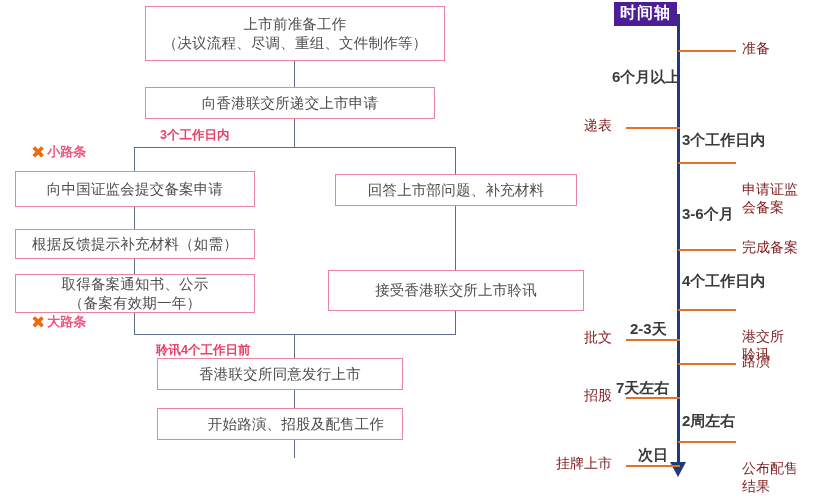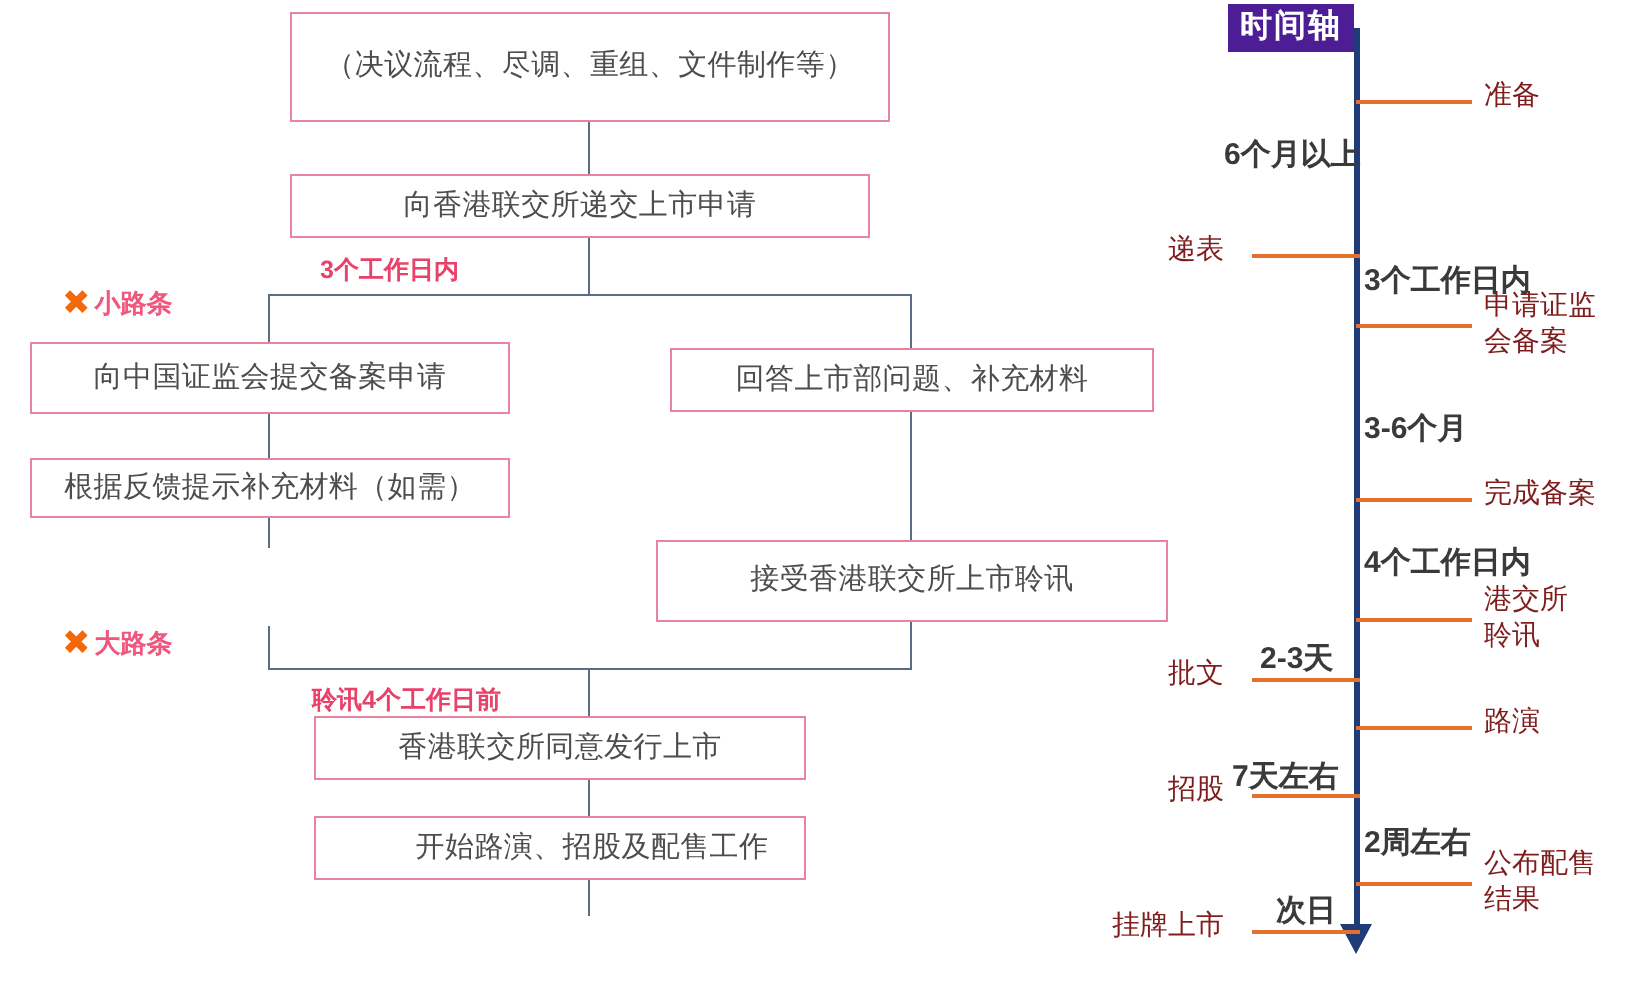--- a/index.html
+++ b/index.html
@@ -61,21 +61,21 @@
     font-size:16px;font-weight:bold;letter-spacing:1px;
     padding:1px 6px 2px 6px;
     font-family:"Liberation Sans","DejaVu Sans",sans-serif;
     z-index:5;white-space:nowrap;
   }
   .tick{position:absolute;height:2.2px;background:#e4712a;z-index:4;}
   .tl-label{
     position:absolute;color:#7f1d1d;font-size:14px;line-height:1.2;
     font-family:"Liberation Serif","DejaVu Serif",serif;white-space:nowrap;z-index:5;
   }
-  .tl-label.two{line-height:1.25;}
+  .tl-label.two{line-height:1.25;margin-top:36px;}
   .tl-dur{
     position:absolute;color:#3a3a3a;font-size:15px;font-weight:bold;
     font-family:"Liberation Sans","DejaVu Sans",sans-serif;
     white-space:nowrap;z-index:5;
   }
   .r-lab{text-align:left;}
   .l-lab{text-align:right;}
 </style>
 </head>
 <body>
@@ -95,36 +95,43 @@
   <div class="vline" style="left:455px;top:206px;height:64px;"></div>
   <div class="vline" style="left:455px;top:311px;height:23px;"></div>
 
   <div class="hline" style="left:134px;top:334px;width:322px;"></div>
   <div class="vline" style="left:294px;top:334px;height:24px;"></div>
   <div class="vline" style="left:294px;top:390px;height:18px;"></div>
   <div class="vline" style="left:294px;top:440px;height:18px;"></div>
 
   <div class="box" style="left:145px;top:6px;width:300px;height:55px;">
     <div>
+      <span class="l1">上市前准备工作</span>
       <span class="l2">（决议流程、尽调、重组、文件制作等）</span>
     </div>
   </div>
 
   <div class="box" style="left:145px;top:87px;width:290px;height:32px;">
     <span>向香港联交所递交上市申请</span>
   </div>
 
   <div class="box" style="left:15px;top:171px;width:240px;height:36px;">
     <span>向中国证监会提交备案申请</span>
   </div>
 
   <div class="box" style="left:15px;top:229px;width:240px;height:30px;">
     <span>根据反馈提示补充材料（如需）</span>
   </div>
 
+  <div class="box" style="left:15px;top:274px;width:240px;height:39px;">
+    <div>
+      <span>取得备案通知书、公示</span>
+      <span class="l2">（备案有效期一年）</span>
+    </div>
+  </div>
 
   <div class="box" style="left:335px;top:174px;width:242px;height:32px;">
     <span>回答上市部问题、补充材料</span>
   </div>
 
   <div class="box" style="left:328px;top:270px;width:256px;height:41px;">
     <span>接受香港联交所上市聆讯</span>
   </div>
 
   <div class="box" style="left:157px;top:358px;width:246px;height:32px;">

